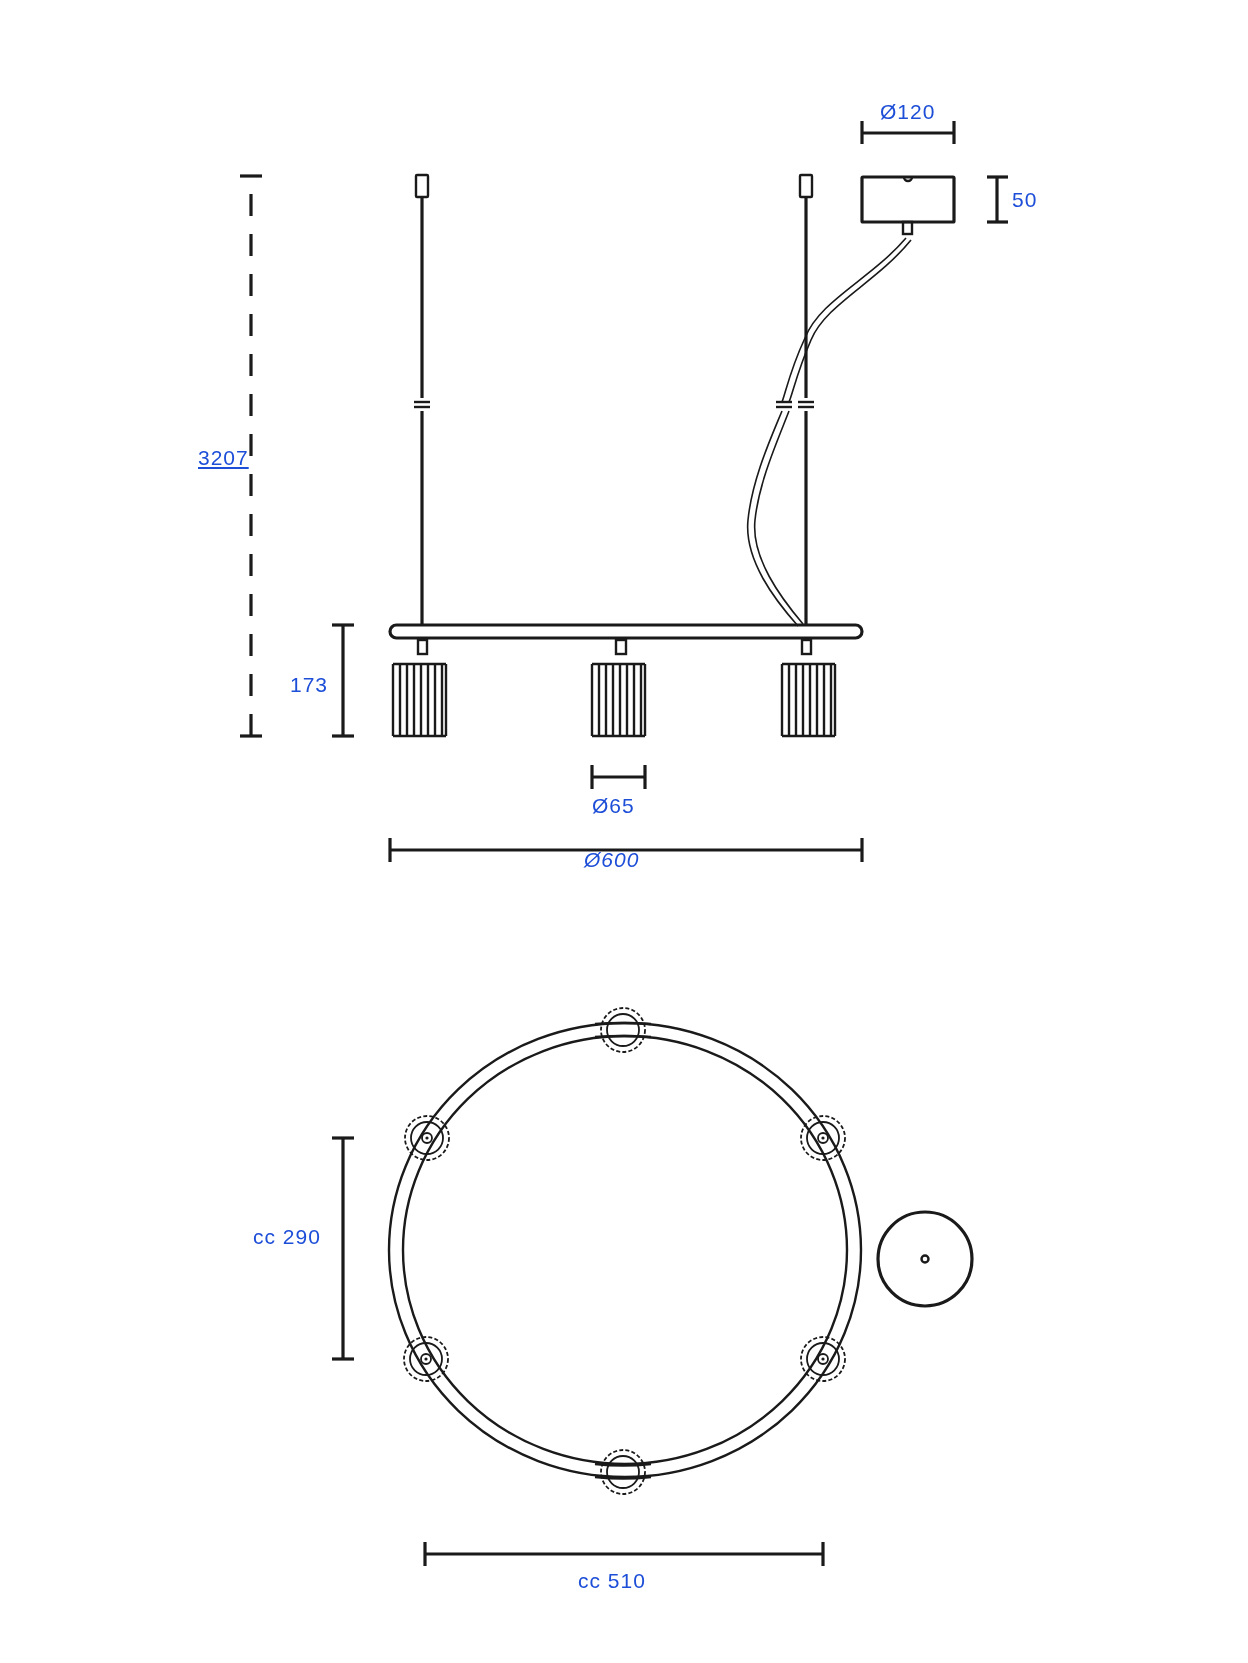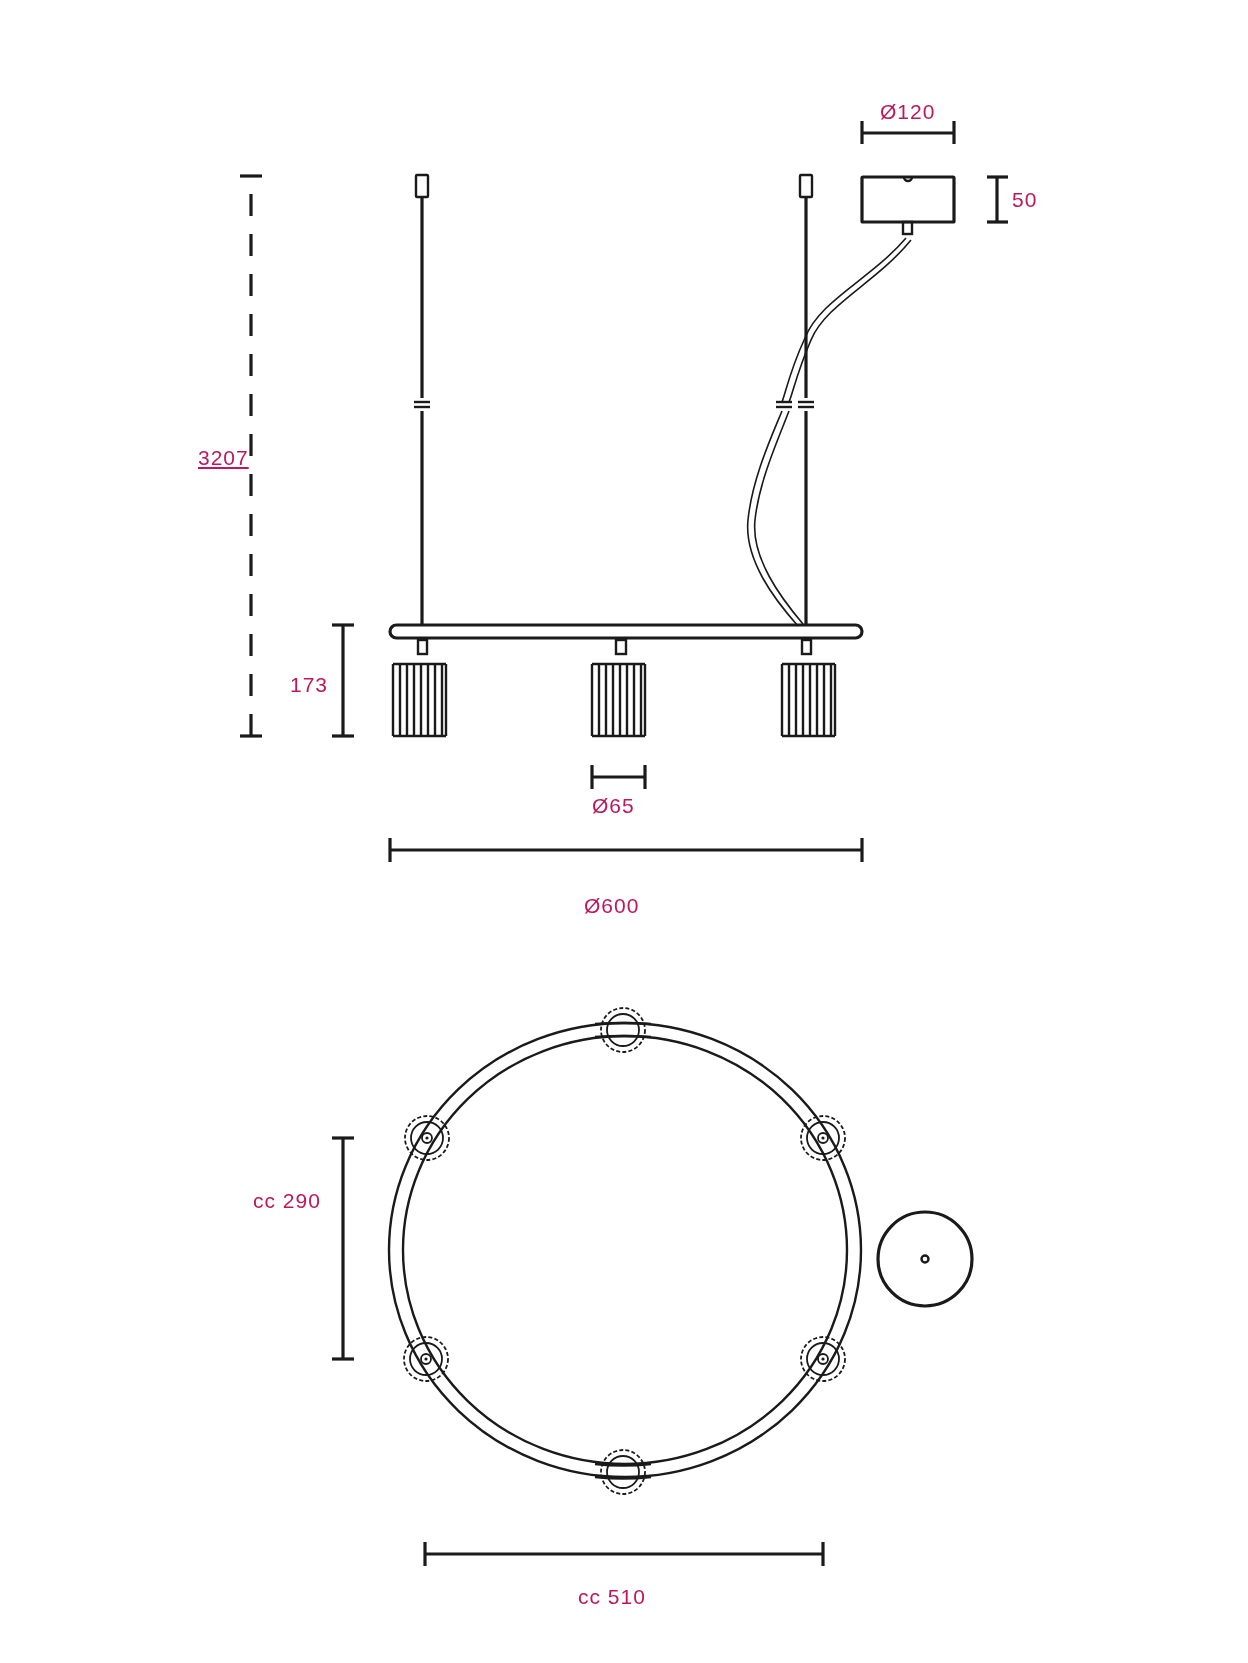--- a/index.html
+++ b/index.html
@@ -6,21 +6,21 @@
     body { width: 1248px; height: 1663px; position: relative; overflow: hidden; }
     #drawing { position: absolute; left: 0; top: 0; width: 1248px; height: 1663px; }
     .ln { stroke: #1a1a1a; fill: none; stroke-linecap: butt; }
     .thick { stroke-width: 3.2; }
     .mid { stroke-width: 2.4; }
     .thin { stroke-width: 1.6; }
     .lbl {
       position: absolute;
       font-family: "Liberation Sans", sans-serif;
       font-size: 21px;
-      color: #be185d;
+      color: #1d4ed8;
       letter-spacing: 1px;
       white-space: nowrap;
       line-height: 1;
     }
   </style>
 </head>
 <body>
 
 <svg id="drawing" viewBox="0 0 1248 1663" xmlns="http://www.w3.org/2000/svg">
 
@@ -208,17 +208,17 @@
       <line class="ln thick" x1="425" y1="1542" x2="425" y2="1566"></line>
       <line class="ln thick" x1="425" y1="1554" x2="823" y2="1554"></line>
       <line class="ln thick" x1="823" y1="1542" x2="823" y2="1566"></line>
     </g>
   </g>
 </svg>
 
 <div class="lbl" style="left:198px; top:447px;text-decoration:underline;">3207</div>
 <div class="lbl" style="left:290px; top:674px;">173</div>
 <div class="lbl" style="left:592px; top:795px;">Ø65</div>
-<div class="lbl" style="left:584px; top:895px;">Ø600</div>
+<div class="lbl" style="left:584px; top:849px;font-style:italic;">Ø600</div>
 <div class="lbl" style="left:880px; top:101px;">Ø120</div>
 <div class="lbl" style="left:1012px; top:189px;">50</div>
-<div class="lbl" style="left:253px; top:1190px;">cc 290</div>
-<div class="lbl" style="left:578px; top:1570px;margin-top:16px;">cc 510</div>
+<div class="lbl" style="left:253px; top:1226px;">cc 290</div>
+<div class="lbl" style="left:578px; top:1570px;">cc 510</div>
 
 </body></html>

